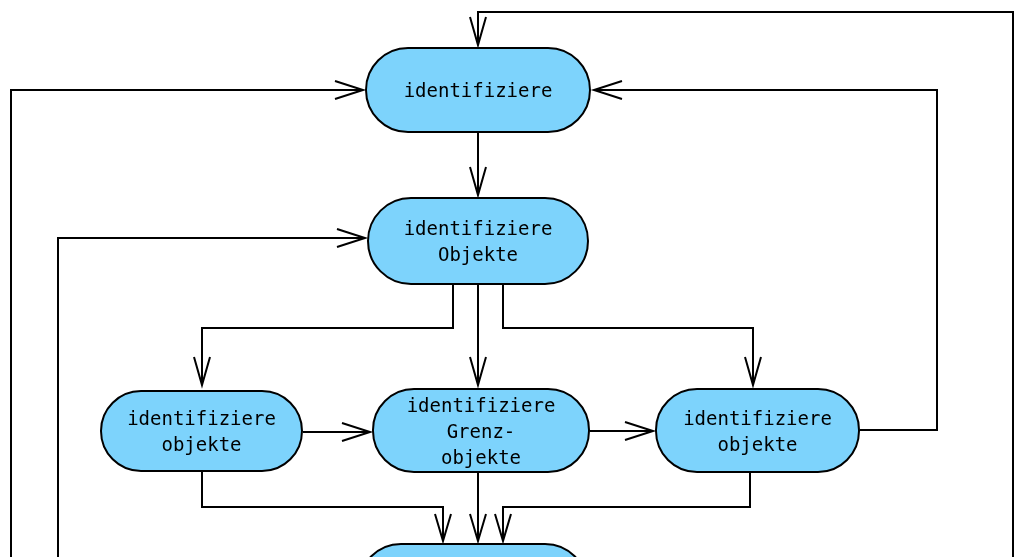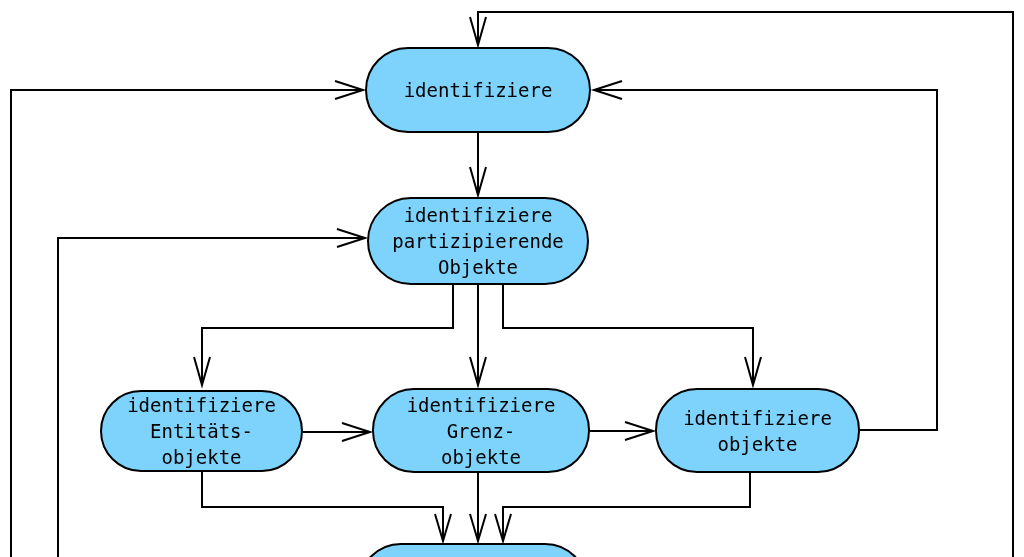--- a/index.html
+++ b/index.html
@@ -124,27 +124,25 @@
       <polyline points="495,514 503,541 511,514"></polyline>
     </g>
   </svg>
 
   <div class="node n1">
     <span>identifiziere</span>
   </div>
 
   <div class="node n2">
     <span>identifiziere</span>
-    <span>partizipierende</span>
     <span>Objekte</span>
   </div>
 
   <div class="node n3">
     <span>identifiziere</span>
-    <span>Entitäts-</span>
     <span>objekte</span>
   </div>
 
   <div class="node n4">
     <span>identifiziere</span>
     <span>Grenz-</span>
     <span>objekte</span>
   </div>
 
   <div class="node n5">

